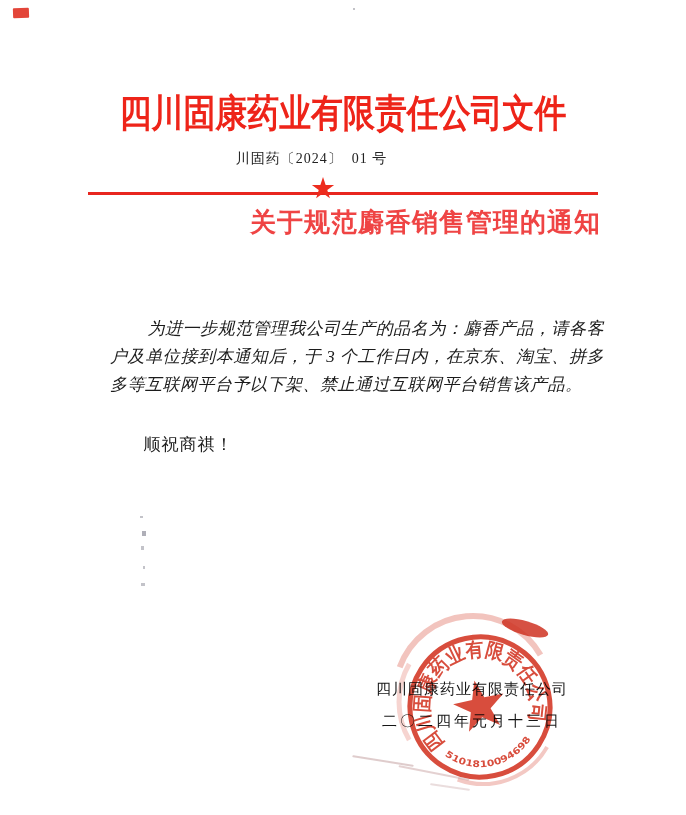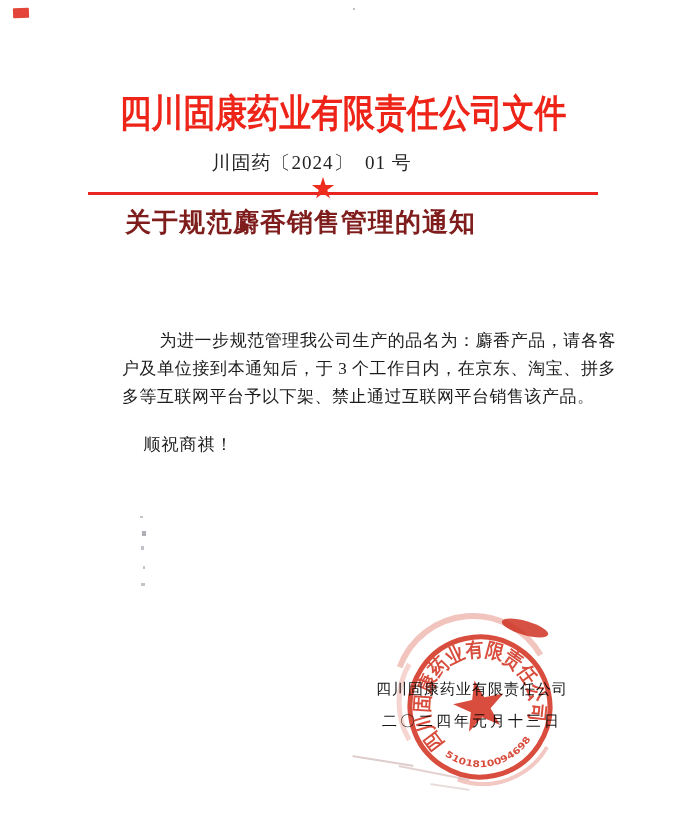--- a/index.html
+++ b/index.html
@@ -19,54 +19,55 @@
     color:#ee2419;
     letter-spacing:0px;
     transform:scaleX(.84);
     transform-origin:50% 50%;
     white-space:nowrap;
     font-family:"Liberation Serif","DejaVu Serif",serif;
   }
   .doc-number{
     position:absolute;top:150px;left:0;width:623px;
     text-align:center;
-    font-size:19px;color:#222;
+    font-size:14px;color:#222;
     white-space:pre;
     letter-spacing:1px;
   }
   .red-rule{
     position:absolute;top:192px;left:88px;
     width:510px;height:3px;
     background:#e8261f;
   }
   .rule-star{
     position:absolute;top:174px;left:310px;
     font-size:29px;line-height:29px;
     color:#ed2c1e;
     font-family:"DejaVu Sans",sans-serif;
   }
   .notice-title{
     position:absolute;top:205px;left:0;width:601px;
-    text-align:center;
-    font-size:26px;font-weight:bold;color:#7f1d1d;
+    text-align:right;
+    font-size:26px;font-weight:bold;color:#ef4444;
     letter-spacing:1px;
     font-family:"Liberation Sans","DejaVu Sans",sans-serif;
   }
   
   .salutation{
     position:absolute;top:282px;left:106px;width:494px;
     font-size:17px;letter-spacing:1px;
   }
   .para{
     position:absolute;left:106px;width:494px;
     font-size:17px;line-height:28px;
     text-indent:2.2em;
     text-align:justify;
     letter-spacing:.5px;
-    margin:16px;
+    margin:4px;
+    font-style:italic;
   }
   .para-1{top:311px;}
   .para-2{top:389px;}
   .closing{
     position:absolute;top:433px;left:106px;width:494px;
     font-size:17px;text-indent:2.2em;letter-spacing:1px;
   }
   
   .signature{
     position:absolute;left:348px;top:680px;width:248px;

